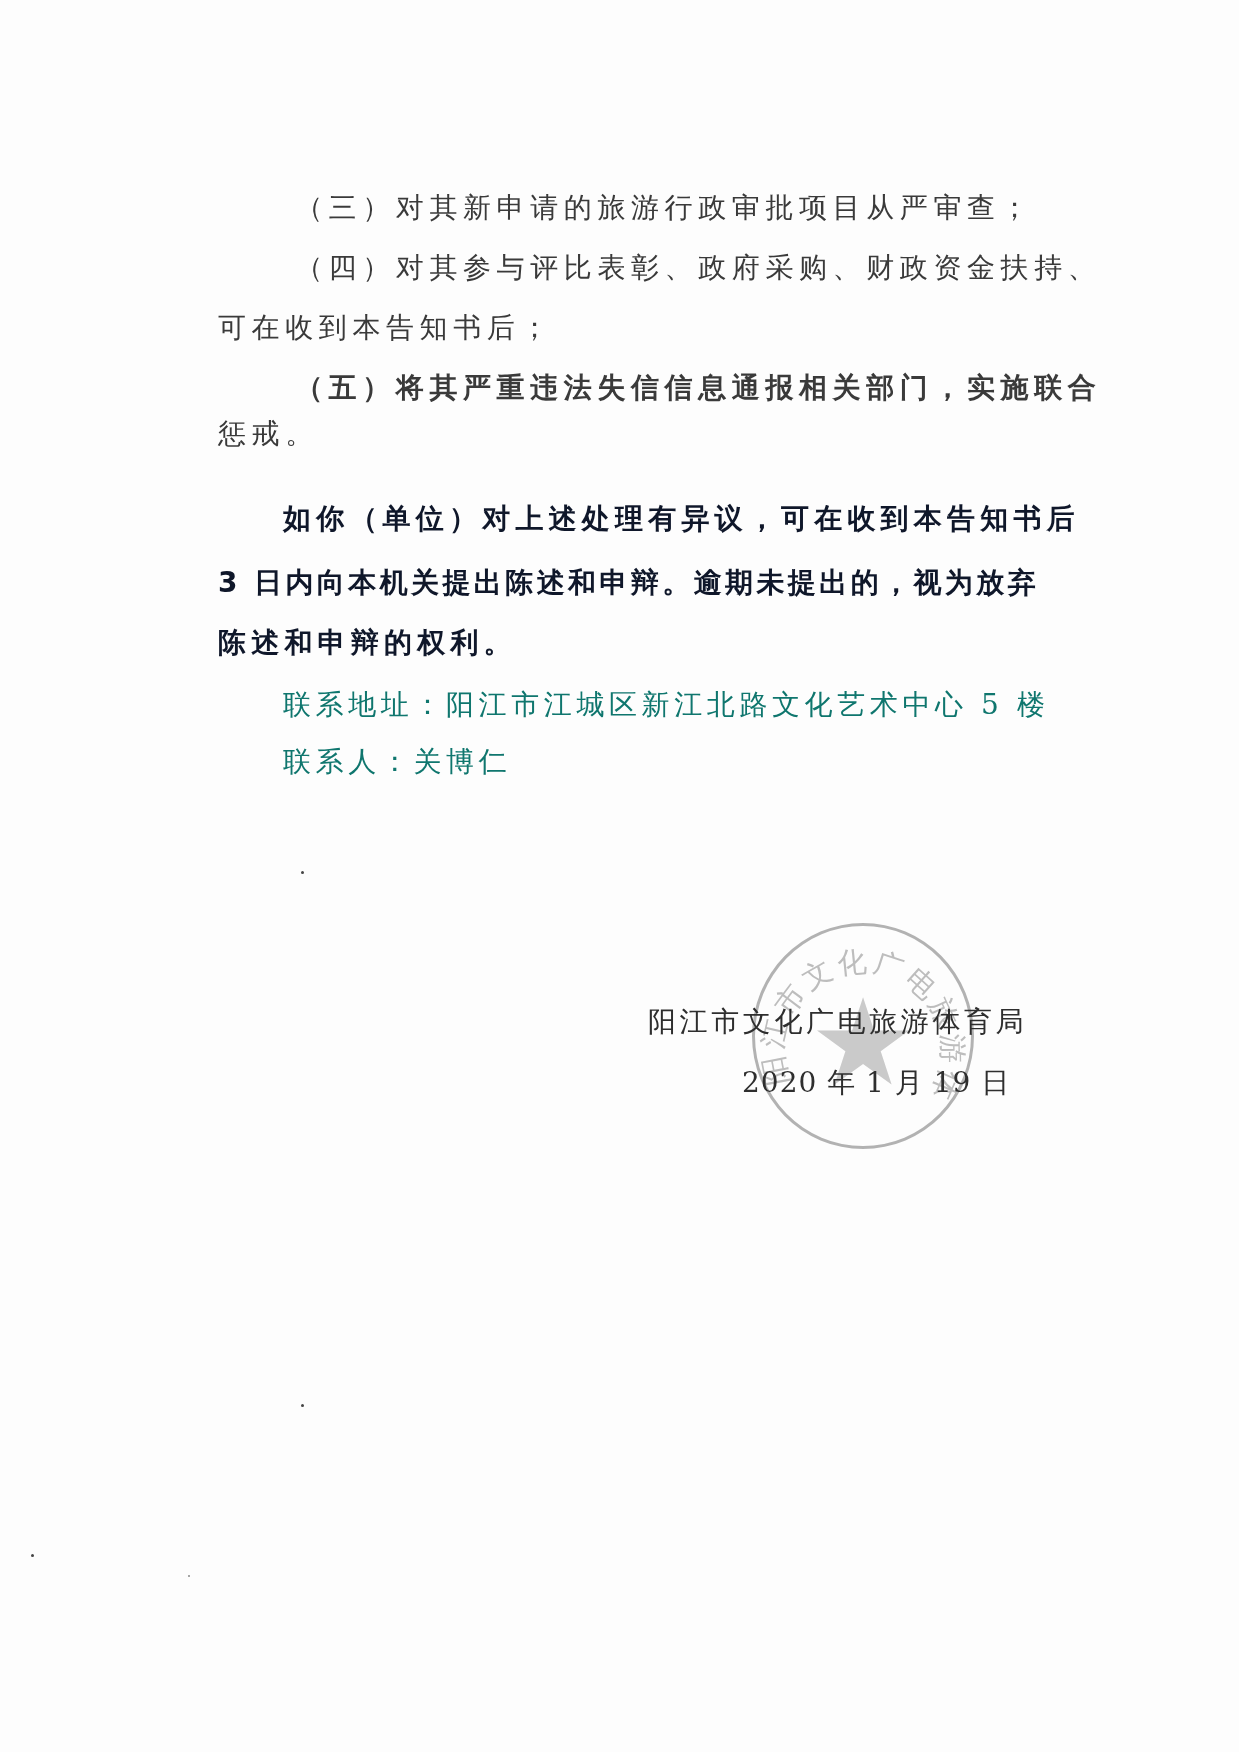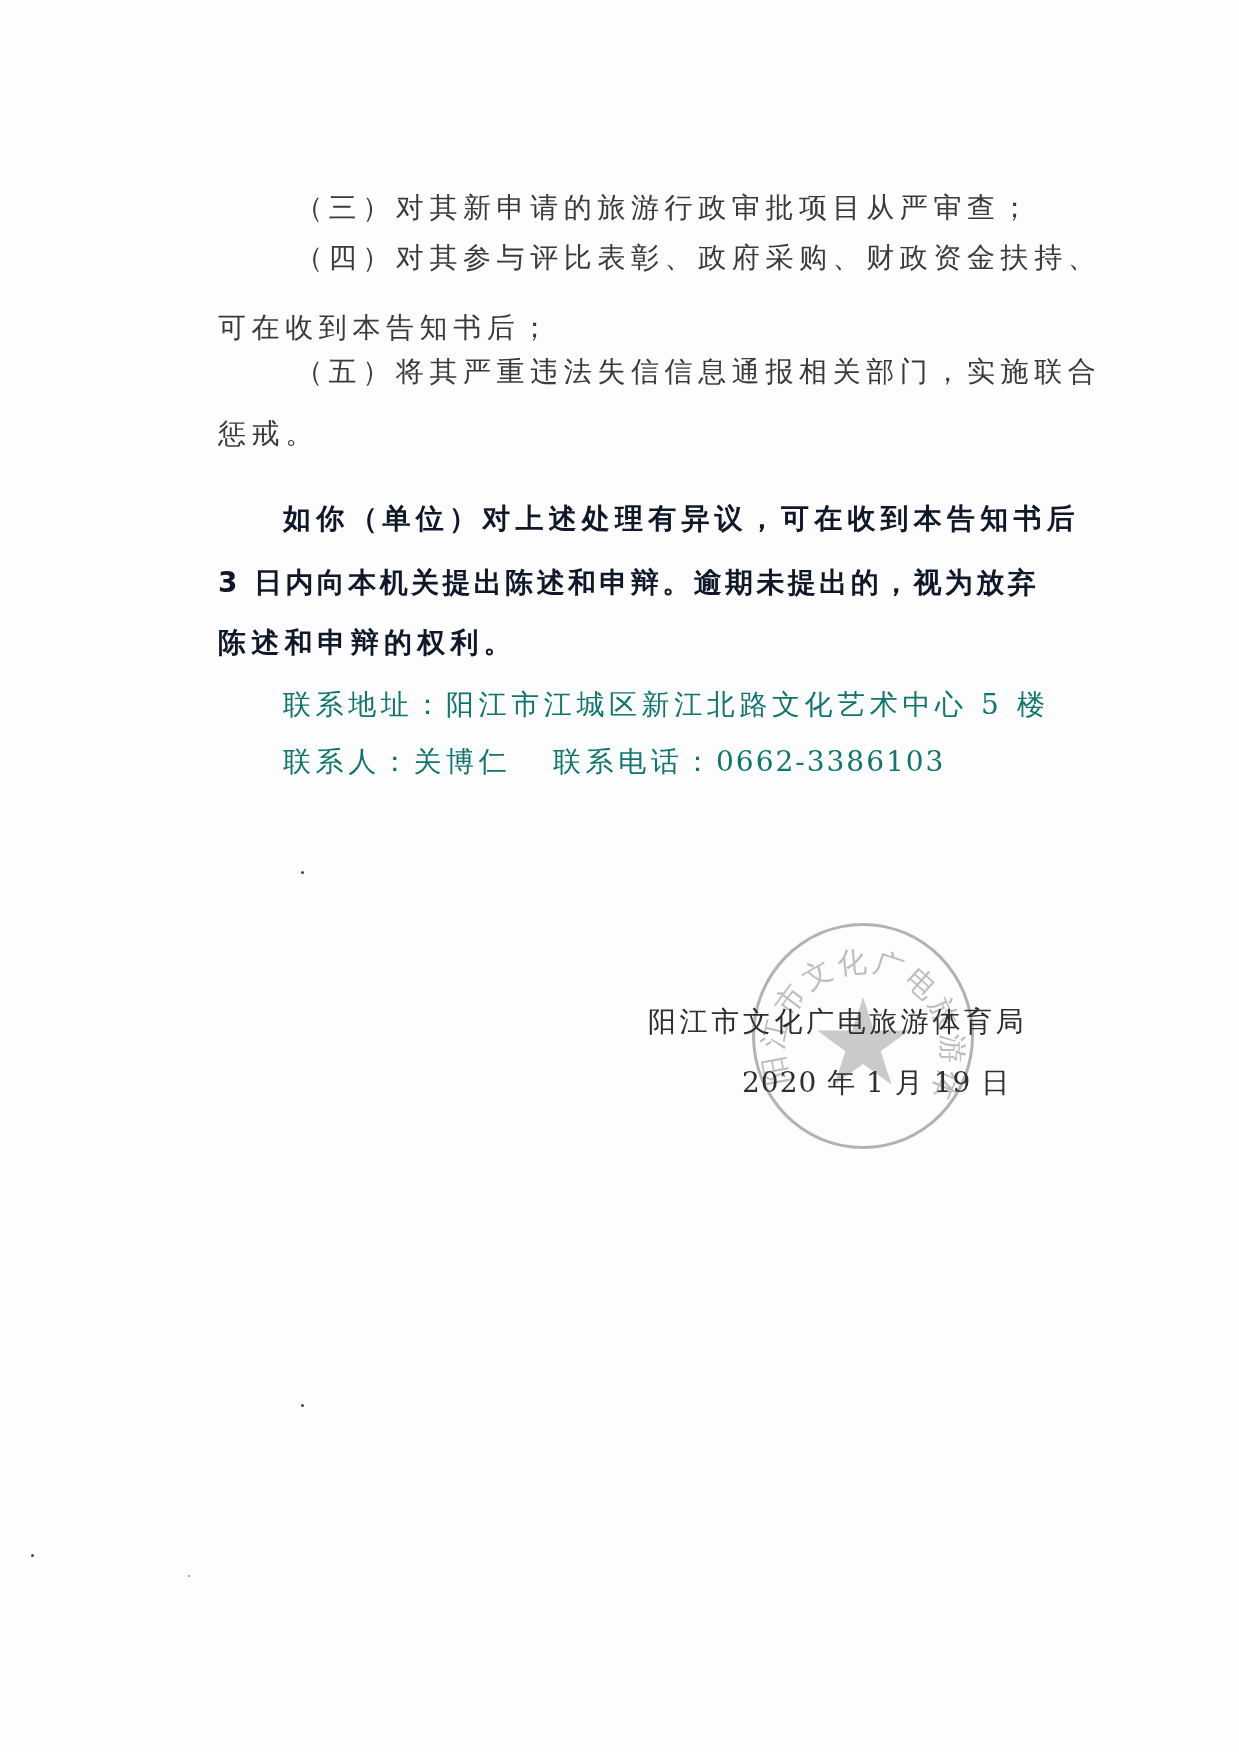--- a/index.html
+++ b/index.html
@@ -33,38 +33,35 @@
   .speck { position: absolute; width: 3px; height: 3px; background: #444; border-radius: 50%; }
   .sig { position: absolute; font-family: "DejaVu Serif", "Liberation Serif", serif; font-size: 28px; line-height: 36px; color: #2e2e2e; white-space: nowrap; z-index: 2; }
 </style>
 </head>
 <body>
 
 <div class="page">
 
   <div class="line" style="left:295px; top:190px;">（三）对其新申请的旅游行政审批项目从严审查；</div>
 
-  <div class="line" style="left:295px; top:240px;">（四）对其参与评比表彰、政府采购、财政资金扶持、</div>
+  <div class="line" style="left:295px; top:250px;">（四）对其参与评比表彰、政府采购、财政资金扶持、</div>
   <div class="line" style="left:218px; top:310px;">可在收到本告知书后；</div>
 
-  <div class="line" style="left:295px; top:354px;">（五）将其严重违法失信信息通报相关部门，实施联合</div>
+  <div class="line" style="left:295px; top:370px;font-weight:bold;">（五）将其严重违法失信信息通报相关部门，实施联合</div>
   <div class="line" style="left:218px; top:416px;">惩戒。</div>
 
   <div class="line bold" style="left:283px; top:501px;">如你（单位）对上述处理有异议，可在收到本告知书后</div>
   <div class="line bold" style="left:218px; top:565px; letter-spacing:3.4px;">3 日内向本机关提出陈述和申辩。逾期未提出的，视为放弃</div>
   <div class="line bold" style="left:218px; top:625px;">陈述和申辩的权利。</div>
 
   <div class="line light" style="left:283px; top:687px; letter-spacing:4.6px;">
     <span>联系地址：</span><span>阳江市江城区新江北路文化艺术中心 5 楼</span>
   </div>
   <div class="line light" style="left:283px; top:744px; letter-spacing:4.6px;">
     <span>联系人：</span><span>关博仁</span>
-  </div>
-  <div class="line light" style="left:553px; top:744px; letter-spacing:2px;">
-    <span style="letter-spacing:4.6px;">联系电话：</span><span>0662-3386103</span>
   </div>
 
   <div class="stamp">
     <div class="stamp-text">
       <svg viewBox="0 0 222 226" xmlns="http://www.w3.org/2000/svg">
         <defs>
           <path id="sealArc" d="M 40 170 A 82 82 0 1 1 182 170" fill="none"></path>
         </defs>
         <text font-family="DejaVu Sans, sans-serif" font-size="30" fill="#a8a8a8" letter-spacing="4">
           <textPath href="#sealArc" startOffset="3%">阳江市文化广电旅游体育局</textPath>

